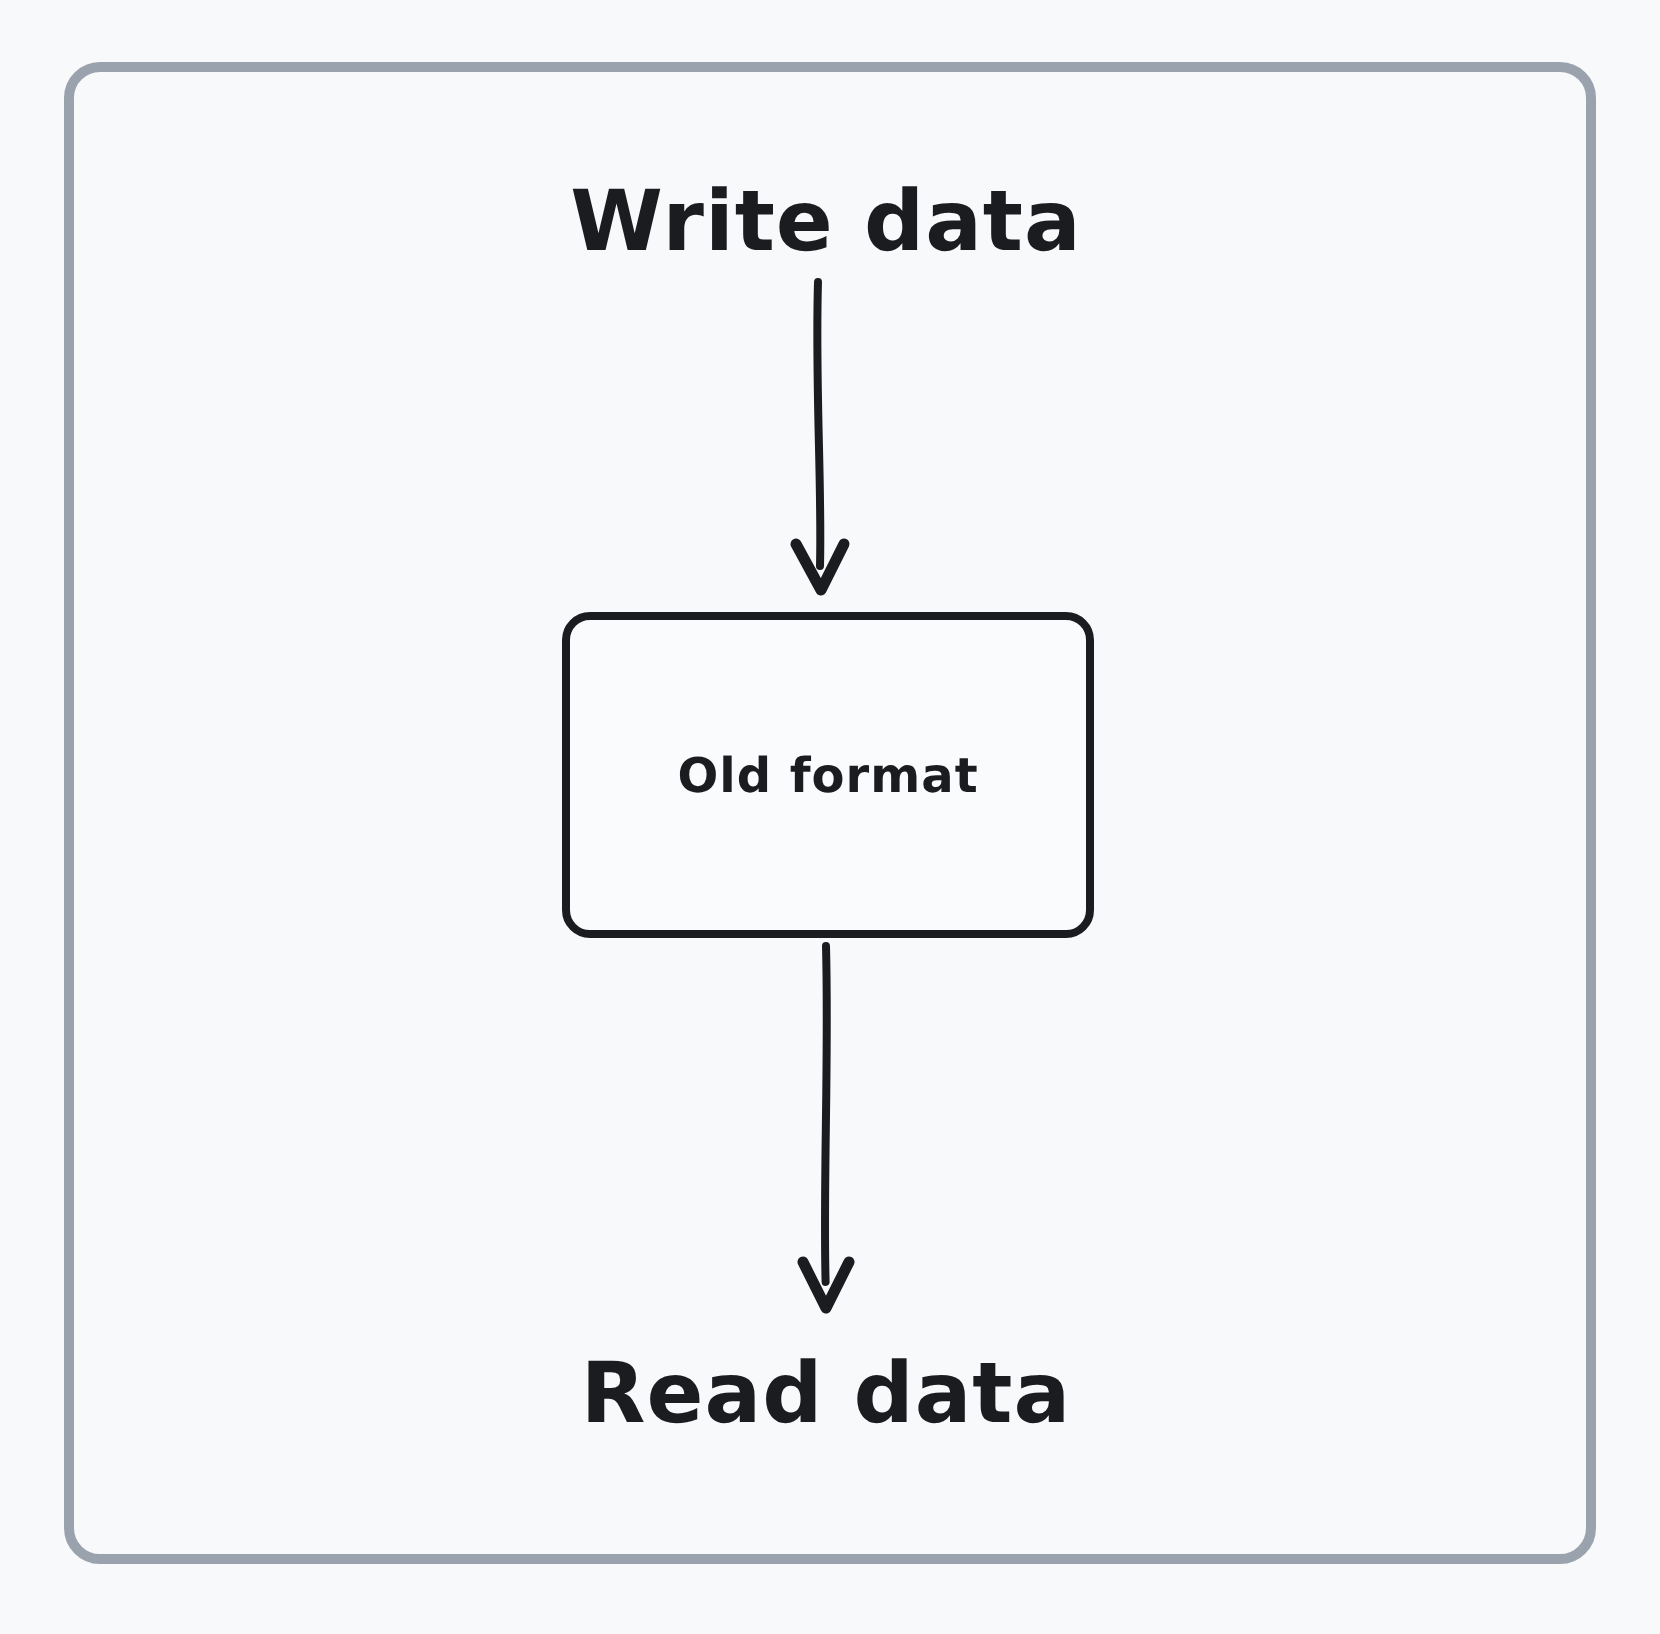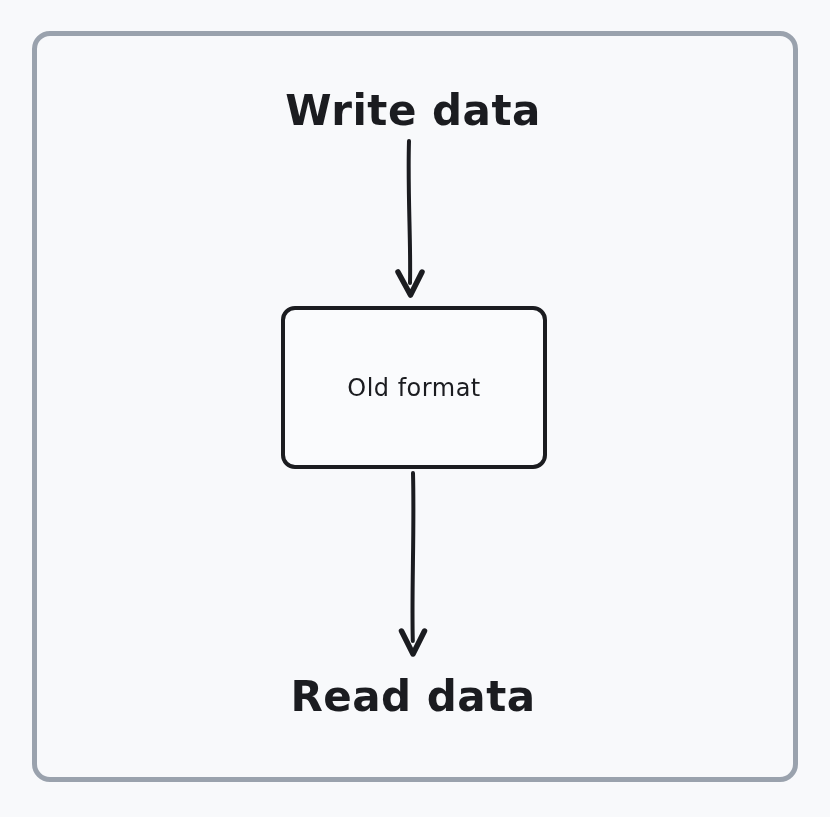--- a/index.html
+++ b/index.html
@@ -56,21 +56,21 @@
     box-sizing: border-box;
     border: 4.5px solid var(--ink);
     border-radius: 14px;
     background: var(--box-fill);
     display: flex;
     align-items: center;
     justify-content: center;
   }
   .node-label {
     color: var(--ink);
-    font-weight: 400;
+    font-weight: 700;
     font-size: 24px;
     letter-spacing: 0.5px;
     text-align: center;
   }
   svg.arrows {
     position: absolute;
     left: 0;
     top: 0;
     pointer-events: none;
   }

